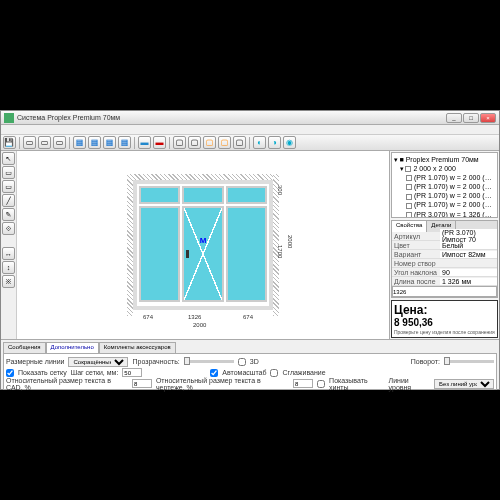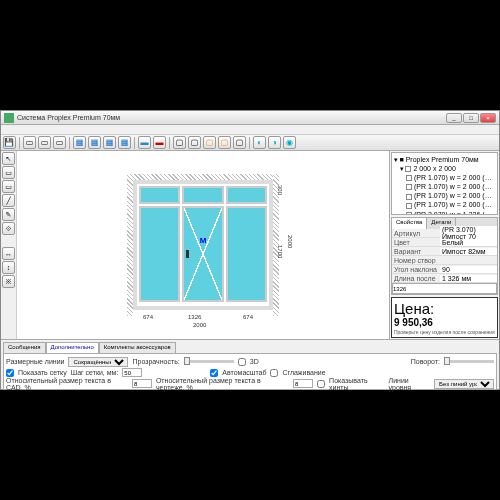--- a/index.html
+++ b/index.html
@@ -38,21 +38,21 @@
 .tree .sq{display:inline-block;width:6px;height:6px;border:1px solid #888;background:#fff;margin-right:2px;vertical-align:middle}
 .props{background:#f0f0f0;border:1px solid #aaa;margin:1px}
 .ptabs{display:flex;background:#e0e0e0;height:11px}
 .ptab{padding:1px 4px;border-right:1px solid #aaa;font-size:6px}
 .ptab.act{background:#fff}
 .pgrid{font-size:6px}
 .prow{display:flex;border-bottom:1px solid #ddd;height:9px;align-items:center}
 .prow .k{width:48px;padding-left:2px;color:#555;overflow:hidden}
 .prow .v{flex:1;padding-left:2px;background:#fff;overflow:hidden}
 .price{background:#fff;border:1px solid #333;margin:1px;padding:2px;text-align:left}
-.price .lbl{font-size:15px;font-weight:normal}
+.price .lbl{font-size:12px;font-weight:bold}
 .price .val{font-size:10px;font-weight:bold}
 .price .note{font-size:5px;color:#555;margin-top:1px}
 .bottom{height:50px;background:#f0f0f0;border-top:1px solid #aaa;padding:2px}
 .btabs{display:flex;height:11px}
 .btab{padding:1px 4px;border:1px solid #aaa;border-bottom:none;font-size:6px;background:#e8e8e8}
 .btab.act{background:#fff;color:#00a}
 .bpanel{background:#fff;border:1px solid #aaa;height:37px;padding:2px;font-size:6px}
 .brow{display:flex;align-items:center;gap:4px;height:11px}
 .brow label{color:#333}
 .brow input[type=text]{width:20px;height:9px;border:1px solid #aaa;font-size:6px;padding:0 1px}
@@ -186,21 +186,21 @@
             </div>
           <div class="prow">
               <div class="k">Длина после</div>
               <div class="v">1 326 мм</div>
             </div>
         </div>
         <input type="text" style="width: 100%; height: 11px; border: 1px solid rgb(170, 170, 170); font-size: 6px;" value="1326">
       </div>
       <div class="price">
         <div class="lbl">Цена:</div>
-        <div class="val">9 950,36</div>
+        <div class="val">8 950,36</div>
         <div class="note">Проверьте цену изделия после сохранения</div>
       </div>
     </div>
   </div>
 
   <div class="bottom">
     <div class="btabs">
       <div class="btab">Сообщения</div>
       <div class="btab act">Дополнительно</div>
       <div class="btab">Комплекты аксессуаров</div>

